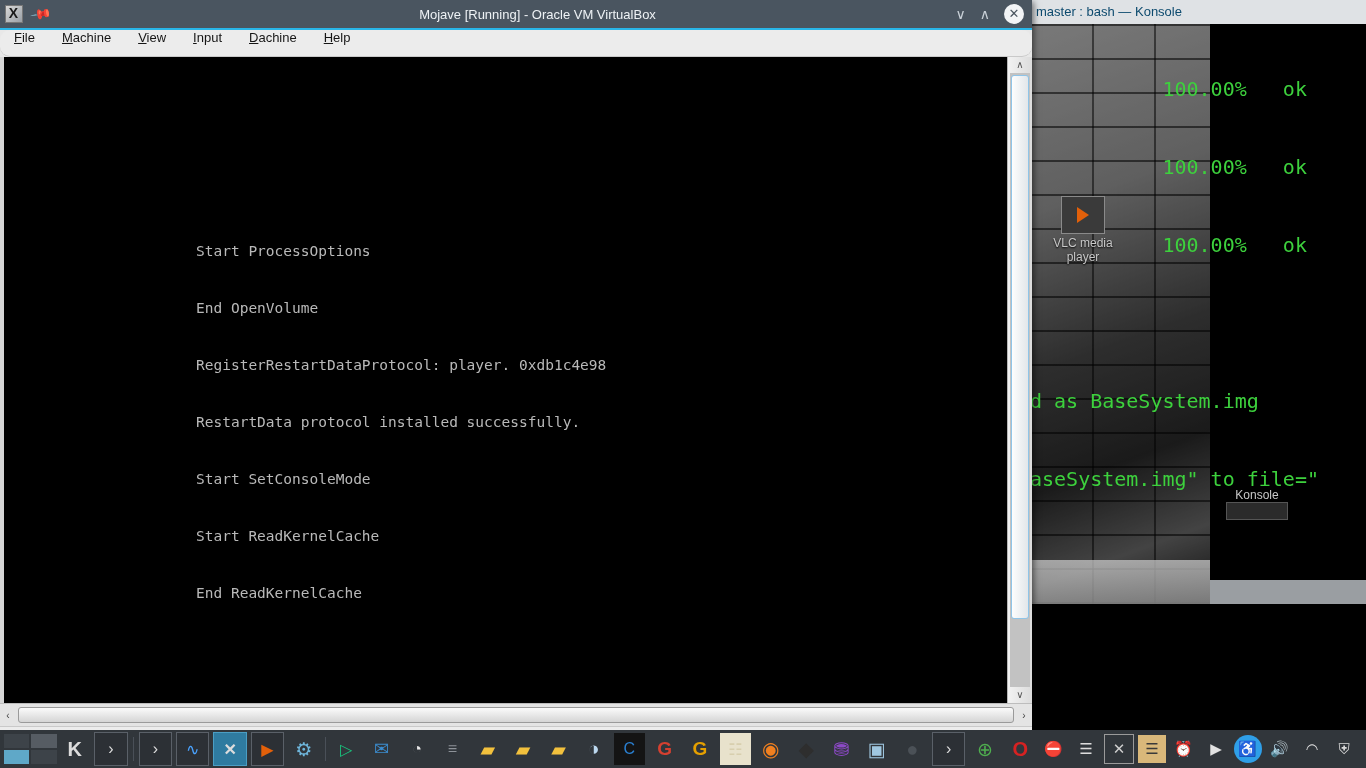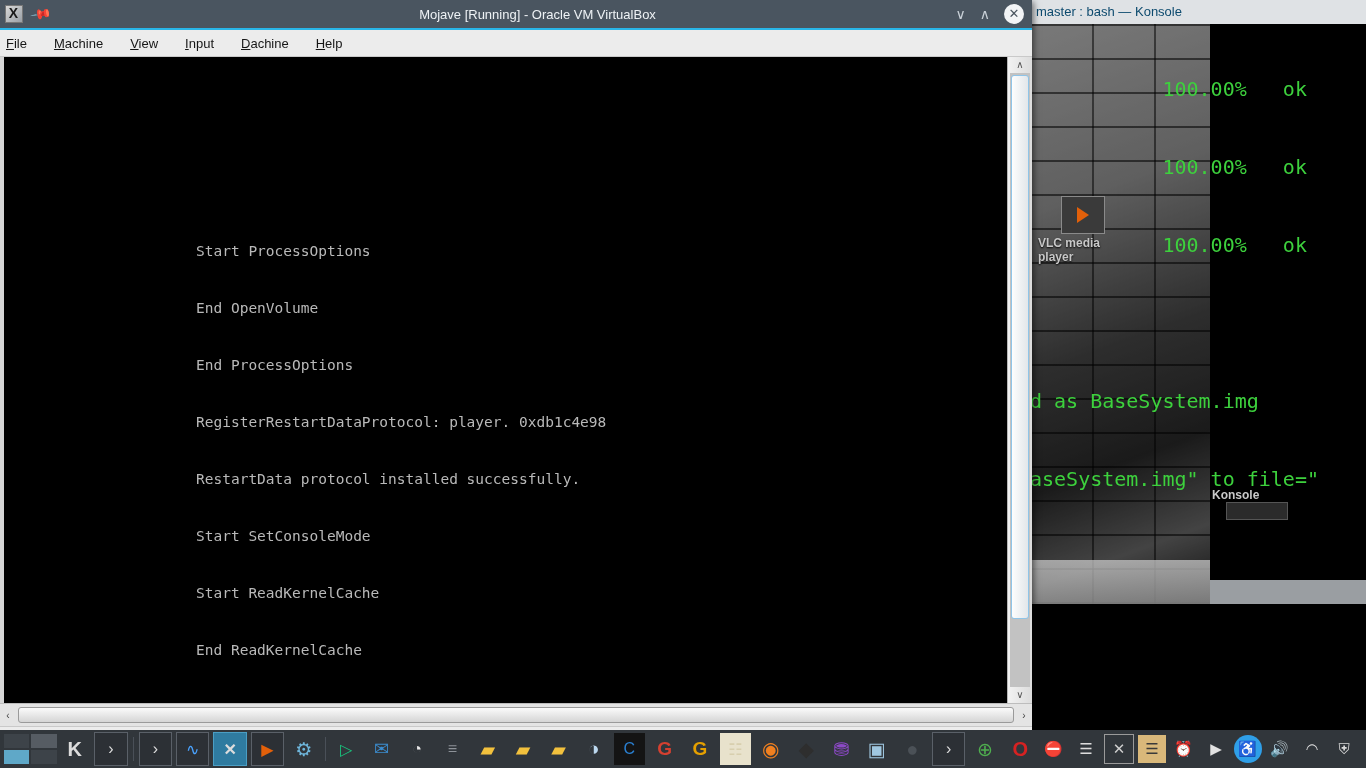--- a/index.html
+++ b/index.html
@@ -50,21 +50,21 @@
     font-size: 20px; line-height: 26px;
     color: #3dd13d;
     white-space: pre;
   }
   .konsole-grey-bar {
     position:absolute; left:180px; top:580px; width:186px; height:28px;
     background:#9a9ea2;
   }
 
   
-  .desk-icon { position: absolute; text-align: left; width: 90px; font-weight: bold; }
+  .desk-icon { position: absolute; text-align: center; width: 90px; }
   .desk-icon .glyph {
     width: 42px; height: 36px; margin: 0 auto 2px;
     background: #3a3a3a; border: 1px solid #8a8a8a;
     display: flex; align-items: center; justify-content: center;
   }
   .desk-icon .lbl { font-size: 12px; color: #c8c8c8; text-shadow: 0 1px 2px #000; }
   .tri { width:0;height:0;border-left:12px solid #e2600a;border-top:8px solid transparent;border-bottom:8px solid transparent; }
   .kon-glyph { width:60px;height:16px;background:#2b2b2b;border:1px solid #555;margin:0 auto; }
 
   
@@ -96,21 +96,21 @@
   .wbtns { position: absolute; right: 8px; display: flex; align-items: center; gap: 14px; }
   .wbtn { color: #c8d0d7; font-size: 14px; line-height: 14px; }
   .wbtn.close {
     width: 20px; height: 20px; border-radius: 50%;
     background: #f2f4f6; color: #4a5560;
     display:flex; align-items:center; justify-content:center; font-size:13px;
   }
 
   .vbox-menu {
     height: 26px; background: #ececec; border-bottom: 1px solid #c9c9c9;
-    display: flex; align-items: center; padding-left: 6px; gap: 27px;
+    display: flex; align-items: flex-start; padding-left: 14px; gap: 27px; border-radius: 10px;
   }
   .vbox-menu span { font-size: 13px; color: #161616; }
   .vbox-menu span u { text-decoration: underline; }
 
   .vbox-body {
     position: relative; height: 646px; background: #000;
     border-left: 4px solid #d6d6d6; border-right: 0; box-sizing: border-box;
   }
   .vm-screen {
     position: absolute; left: 0; top: 0; right: 24px; bottom: 0;
@@ -264,21 +264,20 @@
       <span><u>I</u><span>nput</span></span>
       <span><u>D</u><span>achine</span></span>
       <span><u>H</u><span>elp</span></span>
     </div>
 
     <div class="vbox-body">
       <div class="vm-screen">
         <div class="vm-console">
           <div>Start ProcessOptions</div>
           <div>End OpenVolume</div>
-          <div>End ProcessOptions</div>
           <div>RegisterRestartDataProtocol: player. 0xdb1c4e98</div>
           <div>RestartData protocol installed successfully.</div>
           <div>Start SetConsoleMode</div>
           <div>Start ReadKernelCache</div>
           <div>End ReadKernelCache</div>
           
           
           
           
           

